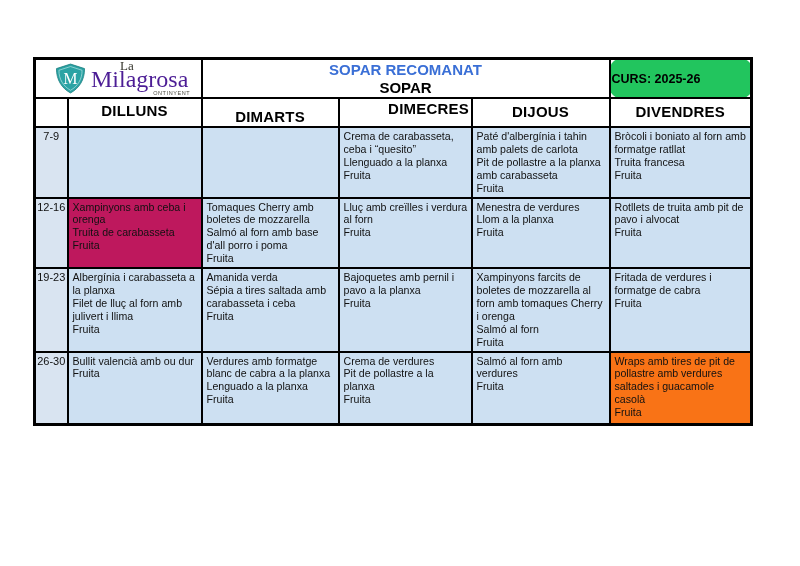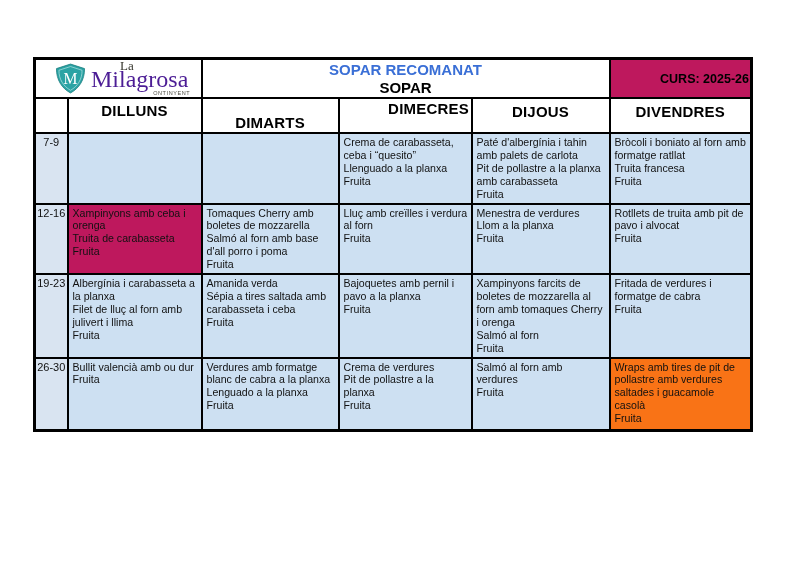--- a/index.html
+++ b/index.html
@@ -16,26 +16,26 @@
   
   td.logo-cell{background:#fff;vertical-align:middle;padding:0 0 0 18px;}
   .logo-wrap{display:flex;align-items:center;gap:4px;}
   .brand{position:relative;display:inline-block;height:34px;}
   .brand-name{font-family:"Liberation Serif", serif;font-size:24px;color:#4c1d95;line-height:34px;}
   .brand-prefix{position:absolute;left:29px;top:-1px;font-family:"Liberation Serif", serif;font-size:13px;color:#35352c;line-height:9px;}
   .brand-sub{position:absolute;right:-2px;bottom:0px;font-size:5.5px;letter-spacing:0.6px;color:#4a4a40;line-height:6px;}
   td.title-cell{background:#fff;text-align:center;vertical-align:middle;padding:1px 0;}
   .title-line{font-size:15px;font-weight:bold;line-height:18px;}
   .month-line{font-size:15px;font-weight:bold;color:#000;line-height:17px;}
-  td.curs-cell{background:#be185d;text-align:right;vertical-align:middle;font-size:12.5px;font-weight:bold;}
+  td.curs-cell{background:#22c55e;text-align:left;vertical-align:middle;font-size:12.5px;font-weight:bold;border-radius:10px;}
   
   td.corner{background:#fff;}
   td.day{background:#fff;font-weight:bold;font-size:15px;text-align:center;vertical-align:top;letter-spacing:0.2px;}
   td.day.dh-0{padding-top:3px;}
-  td.day.dh-1{padding-top:15px;}
+  td.day.dh-1{padding-top:9px;}
   td.day.dh-2{padding-top:1px;padding-left:48px;}
   td.day.dh-3{padding-top:4px;}
   td.day.dh-4{padding-top:4px;}
   
   td.time{text-align:center;vertical-align:top;font-size:11px;padding-top:2px;color:#111;}
   td.menu-cell{
     vertical-align:top;text-align:left;
     font-size:10.6px;line-height:12.9px;color:#111;
     padding:2px 3px 2px 4px;
     white-space:pre-line;word-wrap:break-word;

